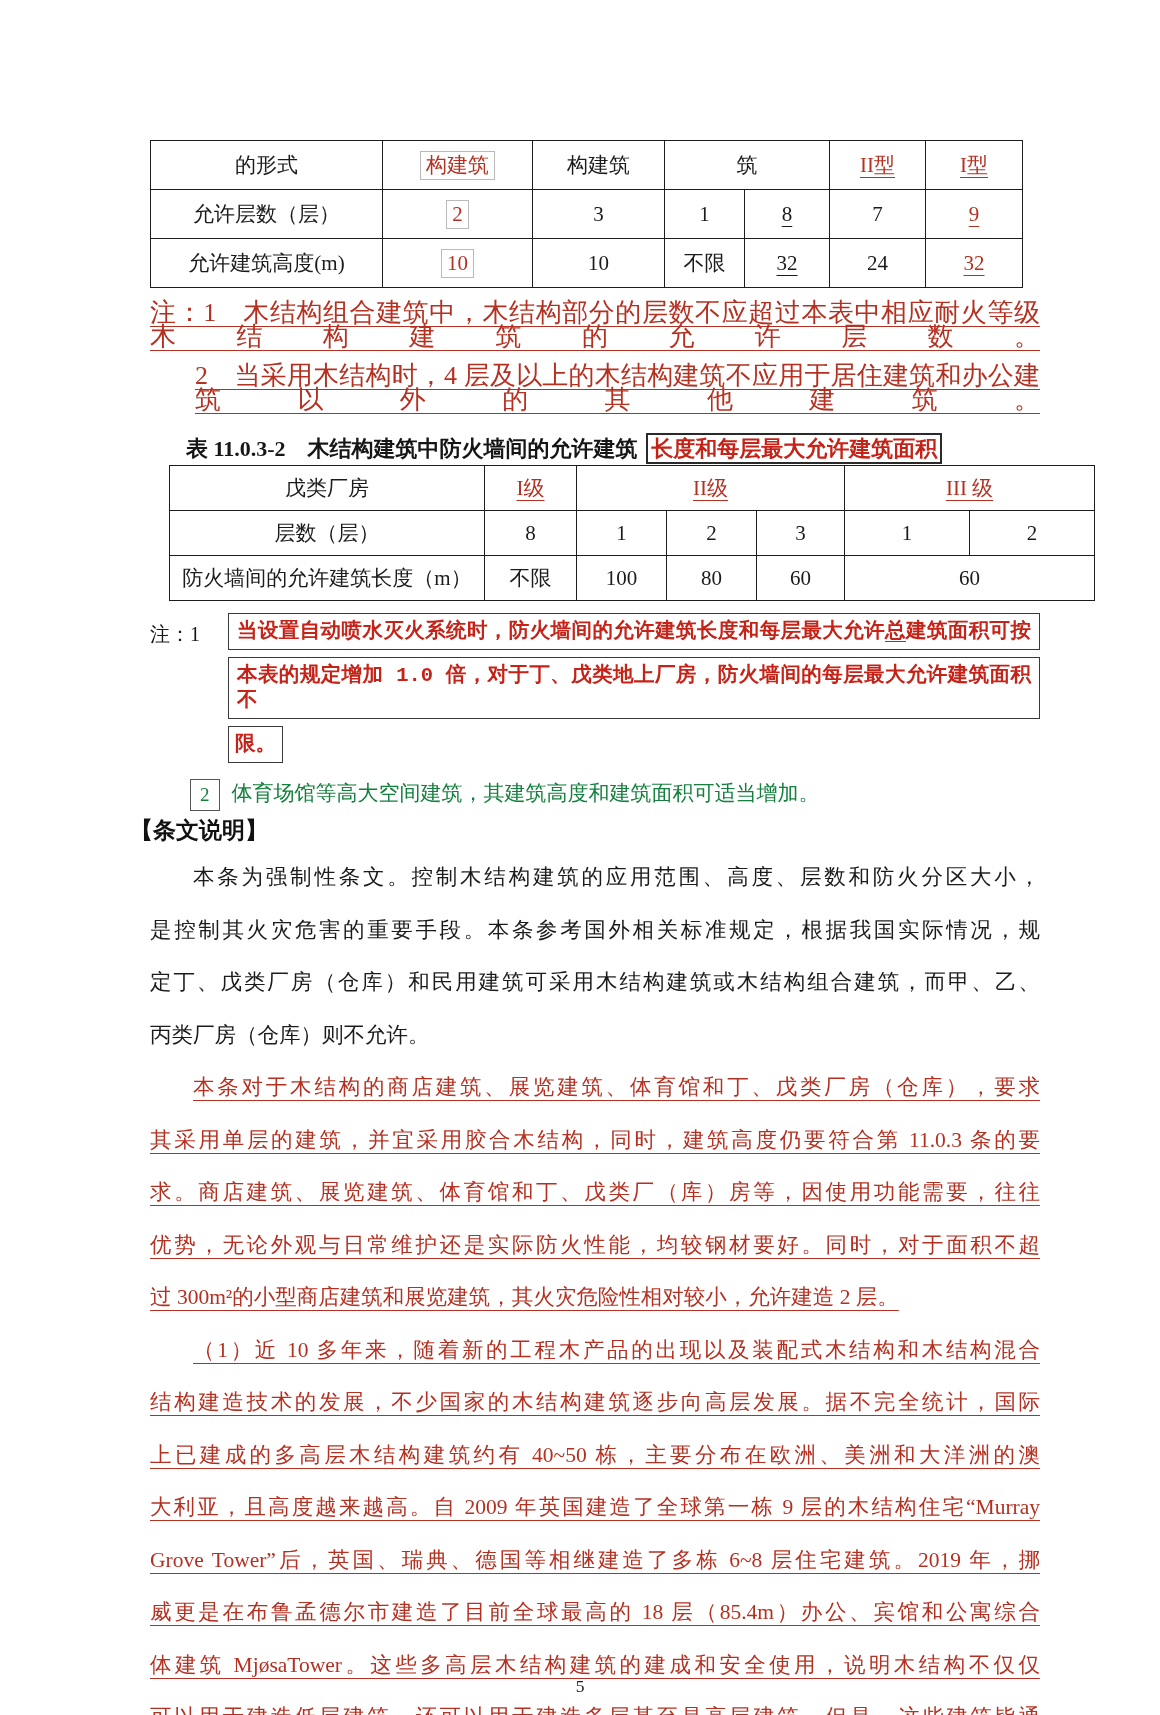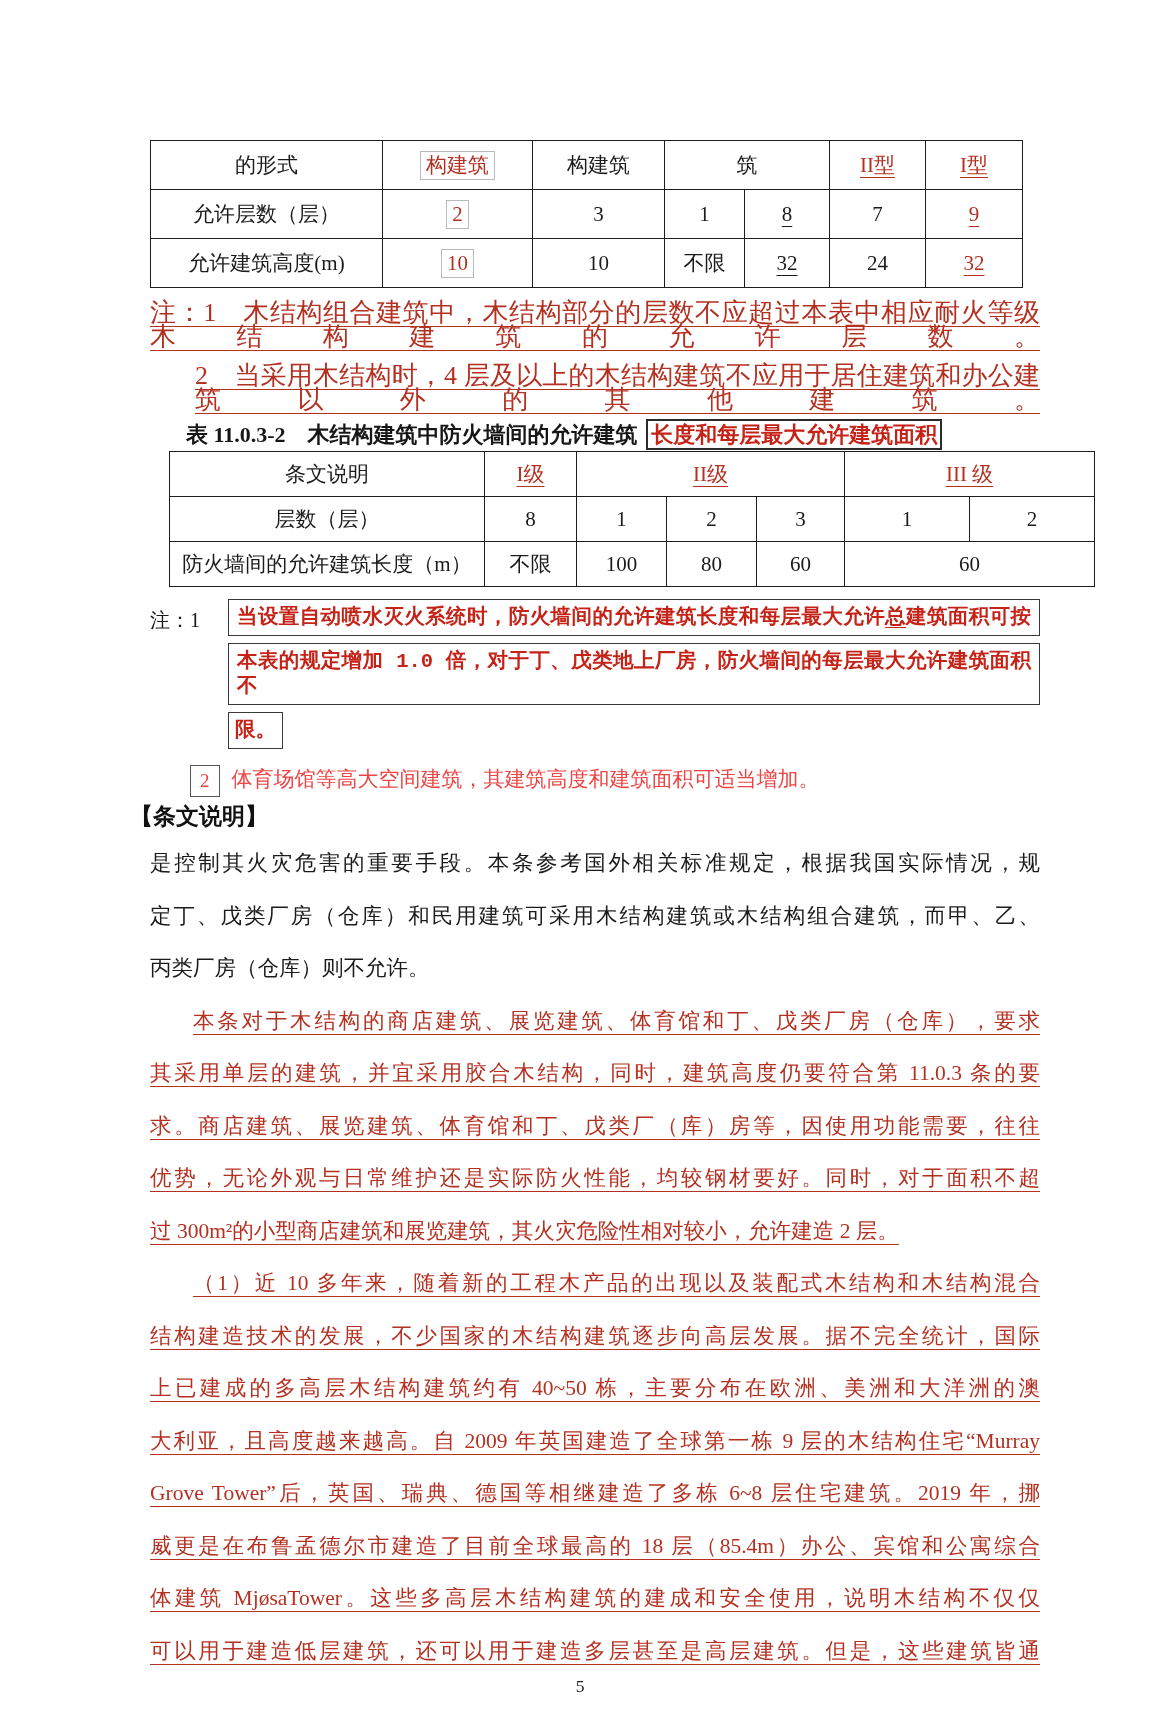--- a/index.html
+++ b/index.html
@@ -40,40 +40,40 @@
   .notes1{margin-top:13px;}
   .note1-line{
     color:var(--red);font-size:26px;line-height:24px;
     text-decoration:underline;text-underline-offset:5px;text-decoration-thickness:1px;
     text-align:justify;text-align-last:justify;
   }
   .note1-line + .note1-line{margin-top:15px;}
   .note1-indent{margin-left:45px;}
 
   
-  .t2title{margin-top:8px;padding-left:36px;font-size:22px;font-weight:bold;color:#161616;white-space:nowrap;}
+  .t2title{margin-top:22px;padding-left:36px;font-size:22px;font-weight:bold;color:#161616;white-space:nowrap;}
   .titlebox{
     font-family:"Liberation Sans","DejaVu Sans",sans-serif;
     color:var(--red2);border:2px solid #2a2a2a;padding:1px 3px;margin-left:3px;
   }
 
   
   .note2{margin-top:12px;display:flex;align-items:flex-start;}
   .note2-label{flex:none;width:78px;font-size:20px;padding-top:8px;color:#161616;}
   .note2-boxes{flex:1;}
   .boxline{
     border:1.5px solid #3a3a3a;color:var(--red2);
     font-family:Liberation Mono, monospace;font-weight:bold;
     font-size:20.5px;line-height:25px;padding:5px 8px;margin-bottom:7px;
     text-align:justify;text-align-last:justify;
   }
   .boxline .ul{text-underline-offset:4px;}
   .boxfit{display:inline-block;text-align:left;text-align-last:left;padding:5px 6px;}
 
-  .item2{margin-top:8px;margin-left:40px;font-size:21px;line-height:30px;color:#ef4444;white-space:nowrap;}
+  .item2{margin-top:8px;margin-left:40px;font-size:21px;line-height:30px;color:#15803d;white-space:nowrap;}
   .marker{
     display:inline-block;border:1px solid #555;
     font-size:19px;line-height:30px;padding:0 9px;margin-right:12px;
     text-align:center;vertical-align:middle;
   }
 
   
   .heading{
     margin-top:5px;margin-left:-20px;
     font-family:"Liberation Sans","DejaVu Sans",sans-serif;
@@ -154,21 +154,21 @@
         <col style="width:315px">
           <col style="width:92px">
           <col style="width:90px">
         <col style="width:90px">
           <col style="width:88px">
           <col style="width:125px">
           <col style="width:125px">
       </colgroup>
       <tbody>
           <tr>
-            <th><span>条文说明</span></th>
+            <th><span>戊类厂房</span></th>
             <th><span class="red ul">I级</span></th>
             <th colspan="3"><span class="red ul">II级</span></th>
             <th colspan="2"><span class="red ul">III 级</span></th>
           </tr>
           <tr>
             <td><span>层数（层）</span></td>
             <td><span>8</span></td>
             <td><span>1</span></td>
             <td><span>2</span></td>
             <td><span>3</span></td>
@@ -191,20 +191,21 @@
       <div class="note2-boxes"><div class="boxline"><span>当设置自动喷水灭火系统时，防火墙间的允许建筑长度和每层最大允许</span><span class="ul">总</span><span>建筑面积可按</span></div><div class="boxline"><span>本表的规定增加 1.0 倍，对于丁、戊类地上厂房，防火墙间的每层最大允许建筑面积不</span></div><div class="boxline boxfit"><span>限。</span></div></div>
     </div>
 
     <div class="item2">
       <span class="marker">2</span><span>体育场馆等高大空间建筑，其建筑高度和建筑面积可适当增加。</span>
     </div>
 
     <div class="heading">【条文说明】</div>
 
     <div class="paras">
+        <div class="pline pfirst">本条为强制性条文。控制木结构建筑的应用范围、高度、层数和防火分区大小，</div>
         <div class="pline">是控制其火灾危害的重要手段。本条参考国外相关标准规定，根据我国实际情况，规</div>
         <div class="pline">定丁、戊类厂房（仓库）和民用建筑可采用木结构建筑或木结构组合建筑，而甲、乙、</div>
         <div class="pline plast">丙类厂房（仓库）则不允许。</div>
         <div class="pline red-line pfirst">本条对于木结构的商店建筑、展览建筑、体育馆和丁、戊类厂房（仓库），要求</div>
         <div class="pline red-line">其采用单层的建筑，并宜采用胶合木结构，同时，建筑高度仍要符合第 11.0.3 条的要</div>
         <div class="pline red-line">求。商店建筑、展览建筑、体育馆和丁、戊类厂（库）房等，因使用功能需要，往往</div>
         <div class="pline red-line">优势，无论外观与日常维护还是实际防火性能，均较钢材要好。同时，对于面积不超</div>
         <div class="pline red-line plast">过 300m²的小型商店建筑和展览建筑，其火灾危险性相对较小，允许建造 2 层。</div>
         <div class="pline red-line pfirst">（1）近 10 多年来，随着新的工程木产品的出现以及装配式木结构和木结构混合</div>
         <div class="pline red-line">结构建造技术的发展，不少国家的木结构建筑逐步向高层发展。据不完全统计，国际</div>

